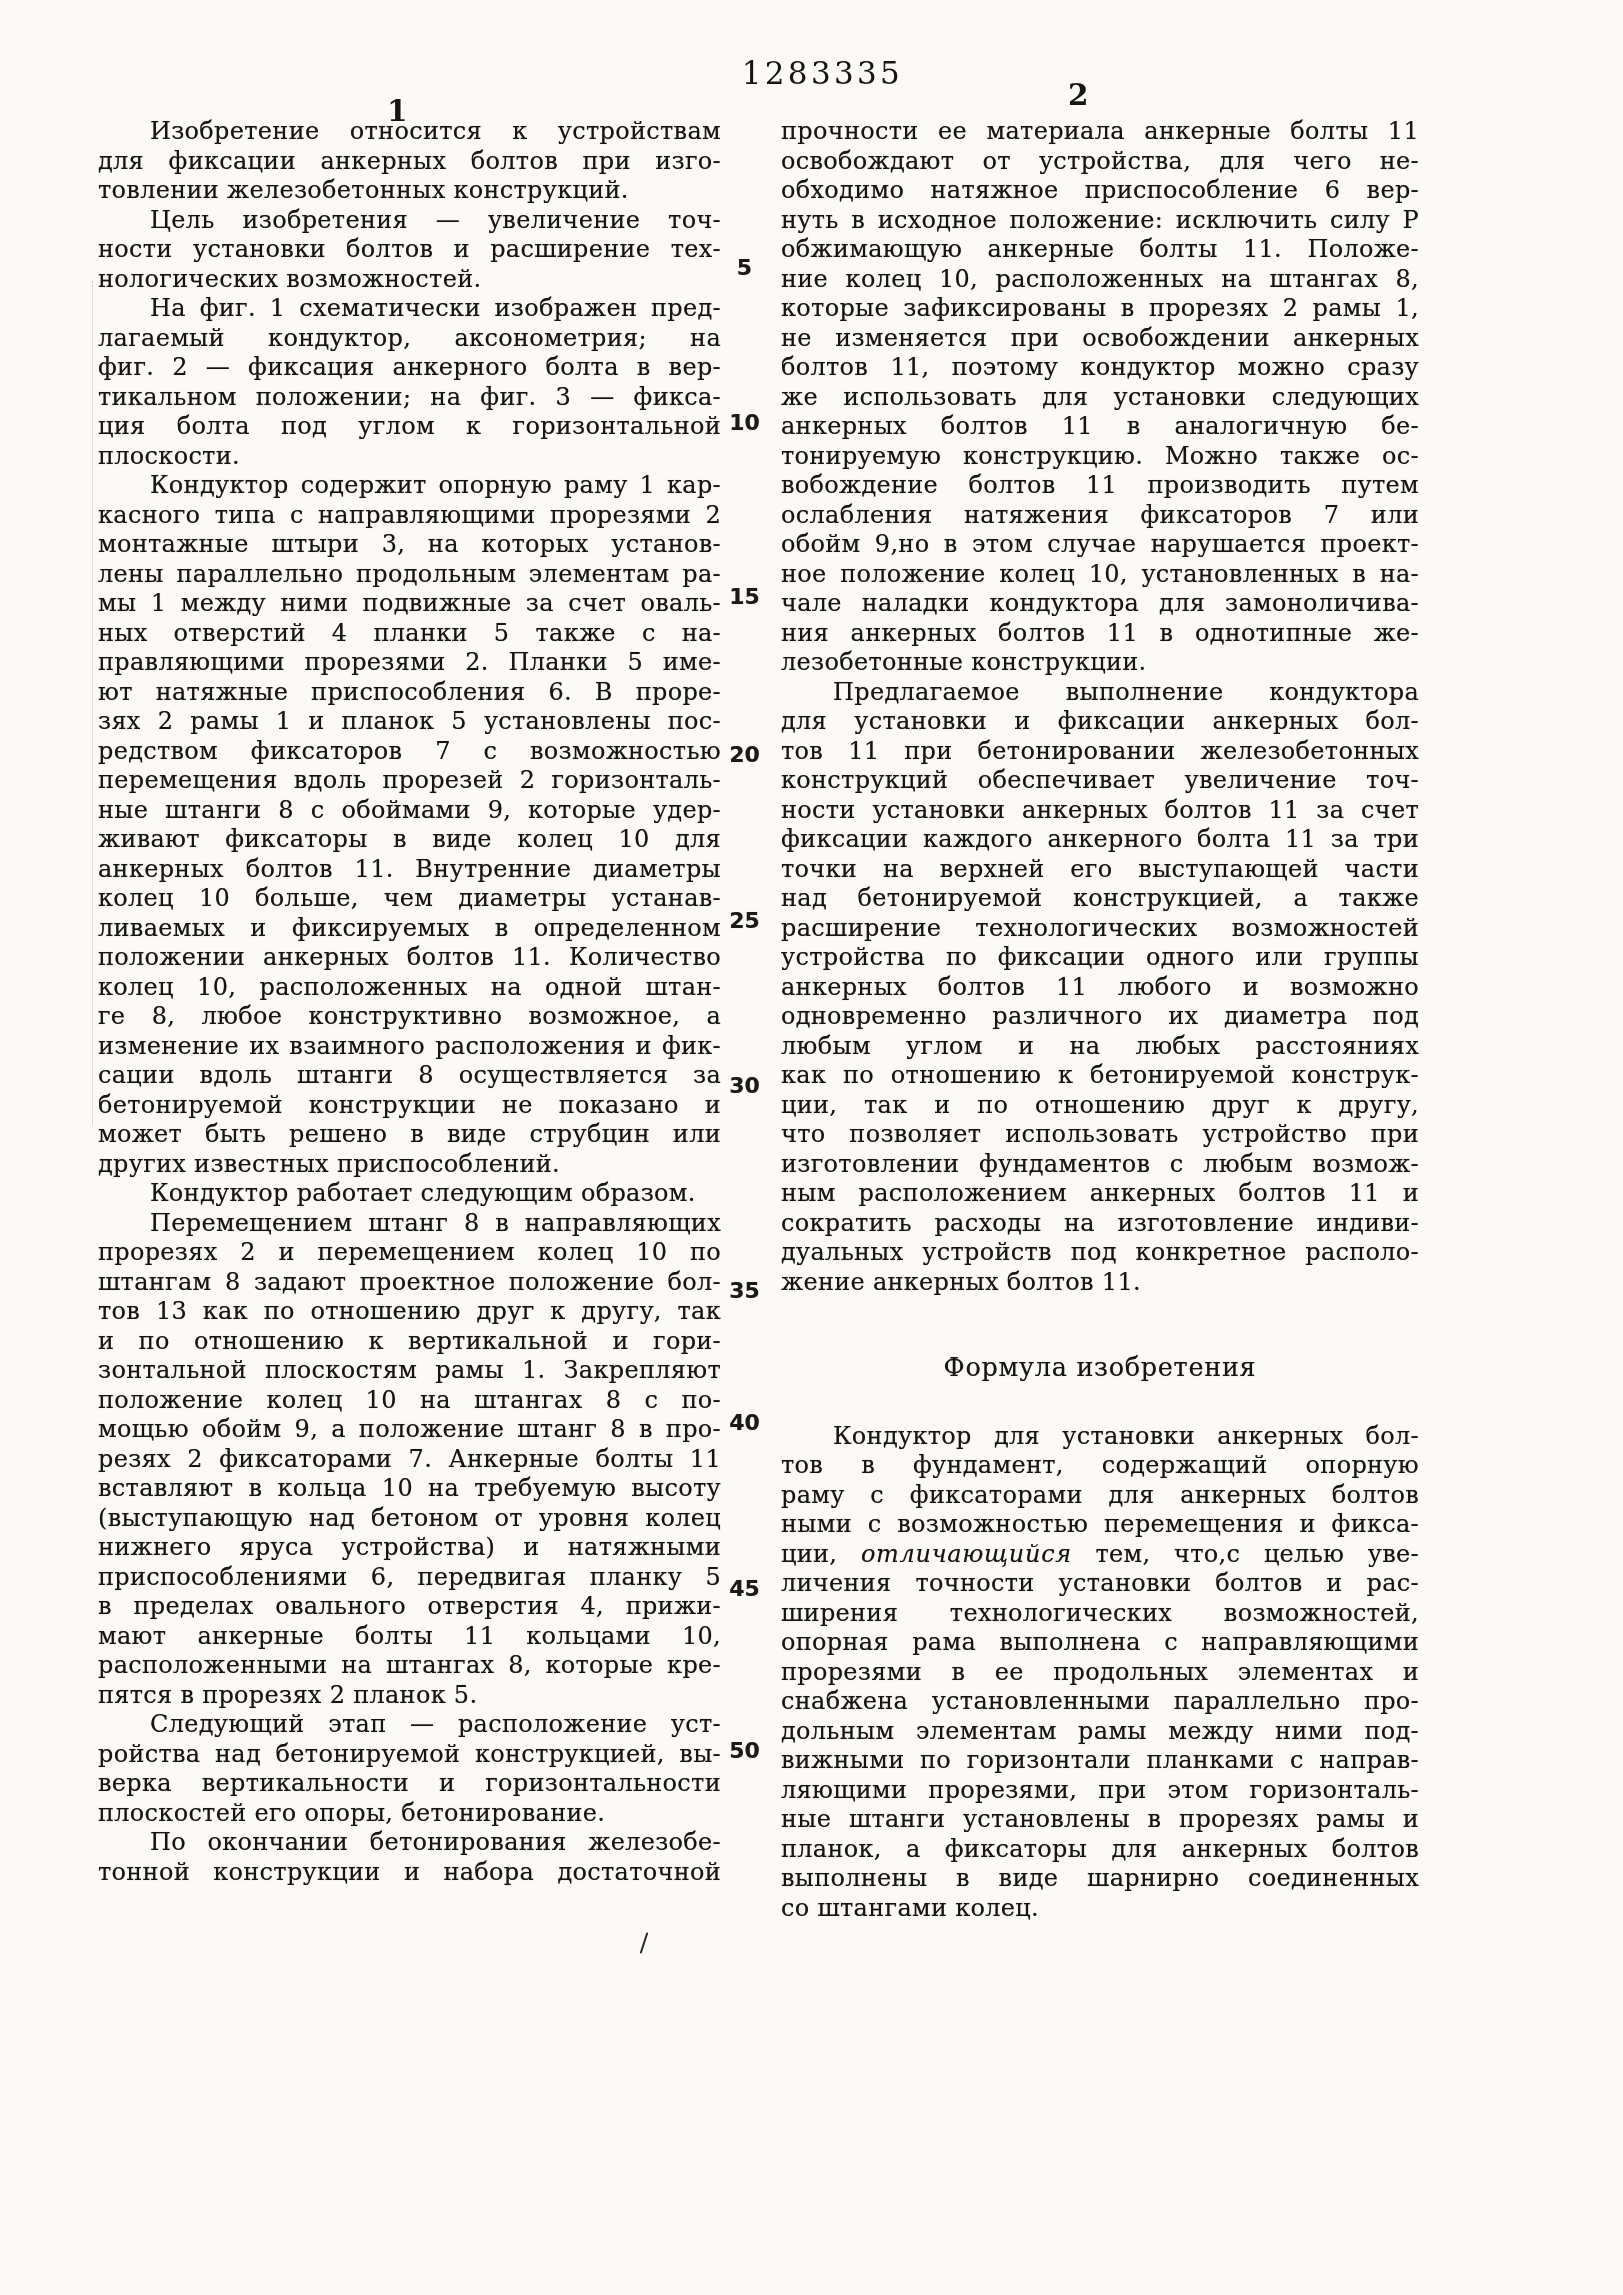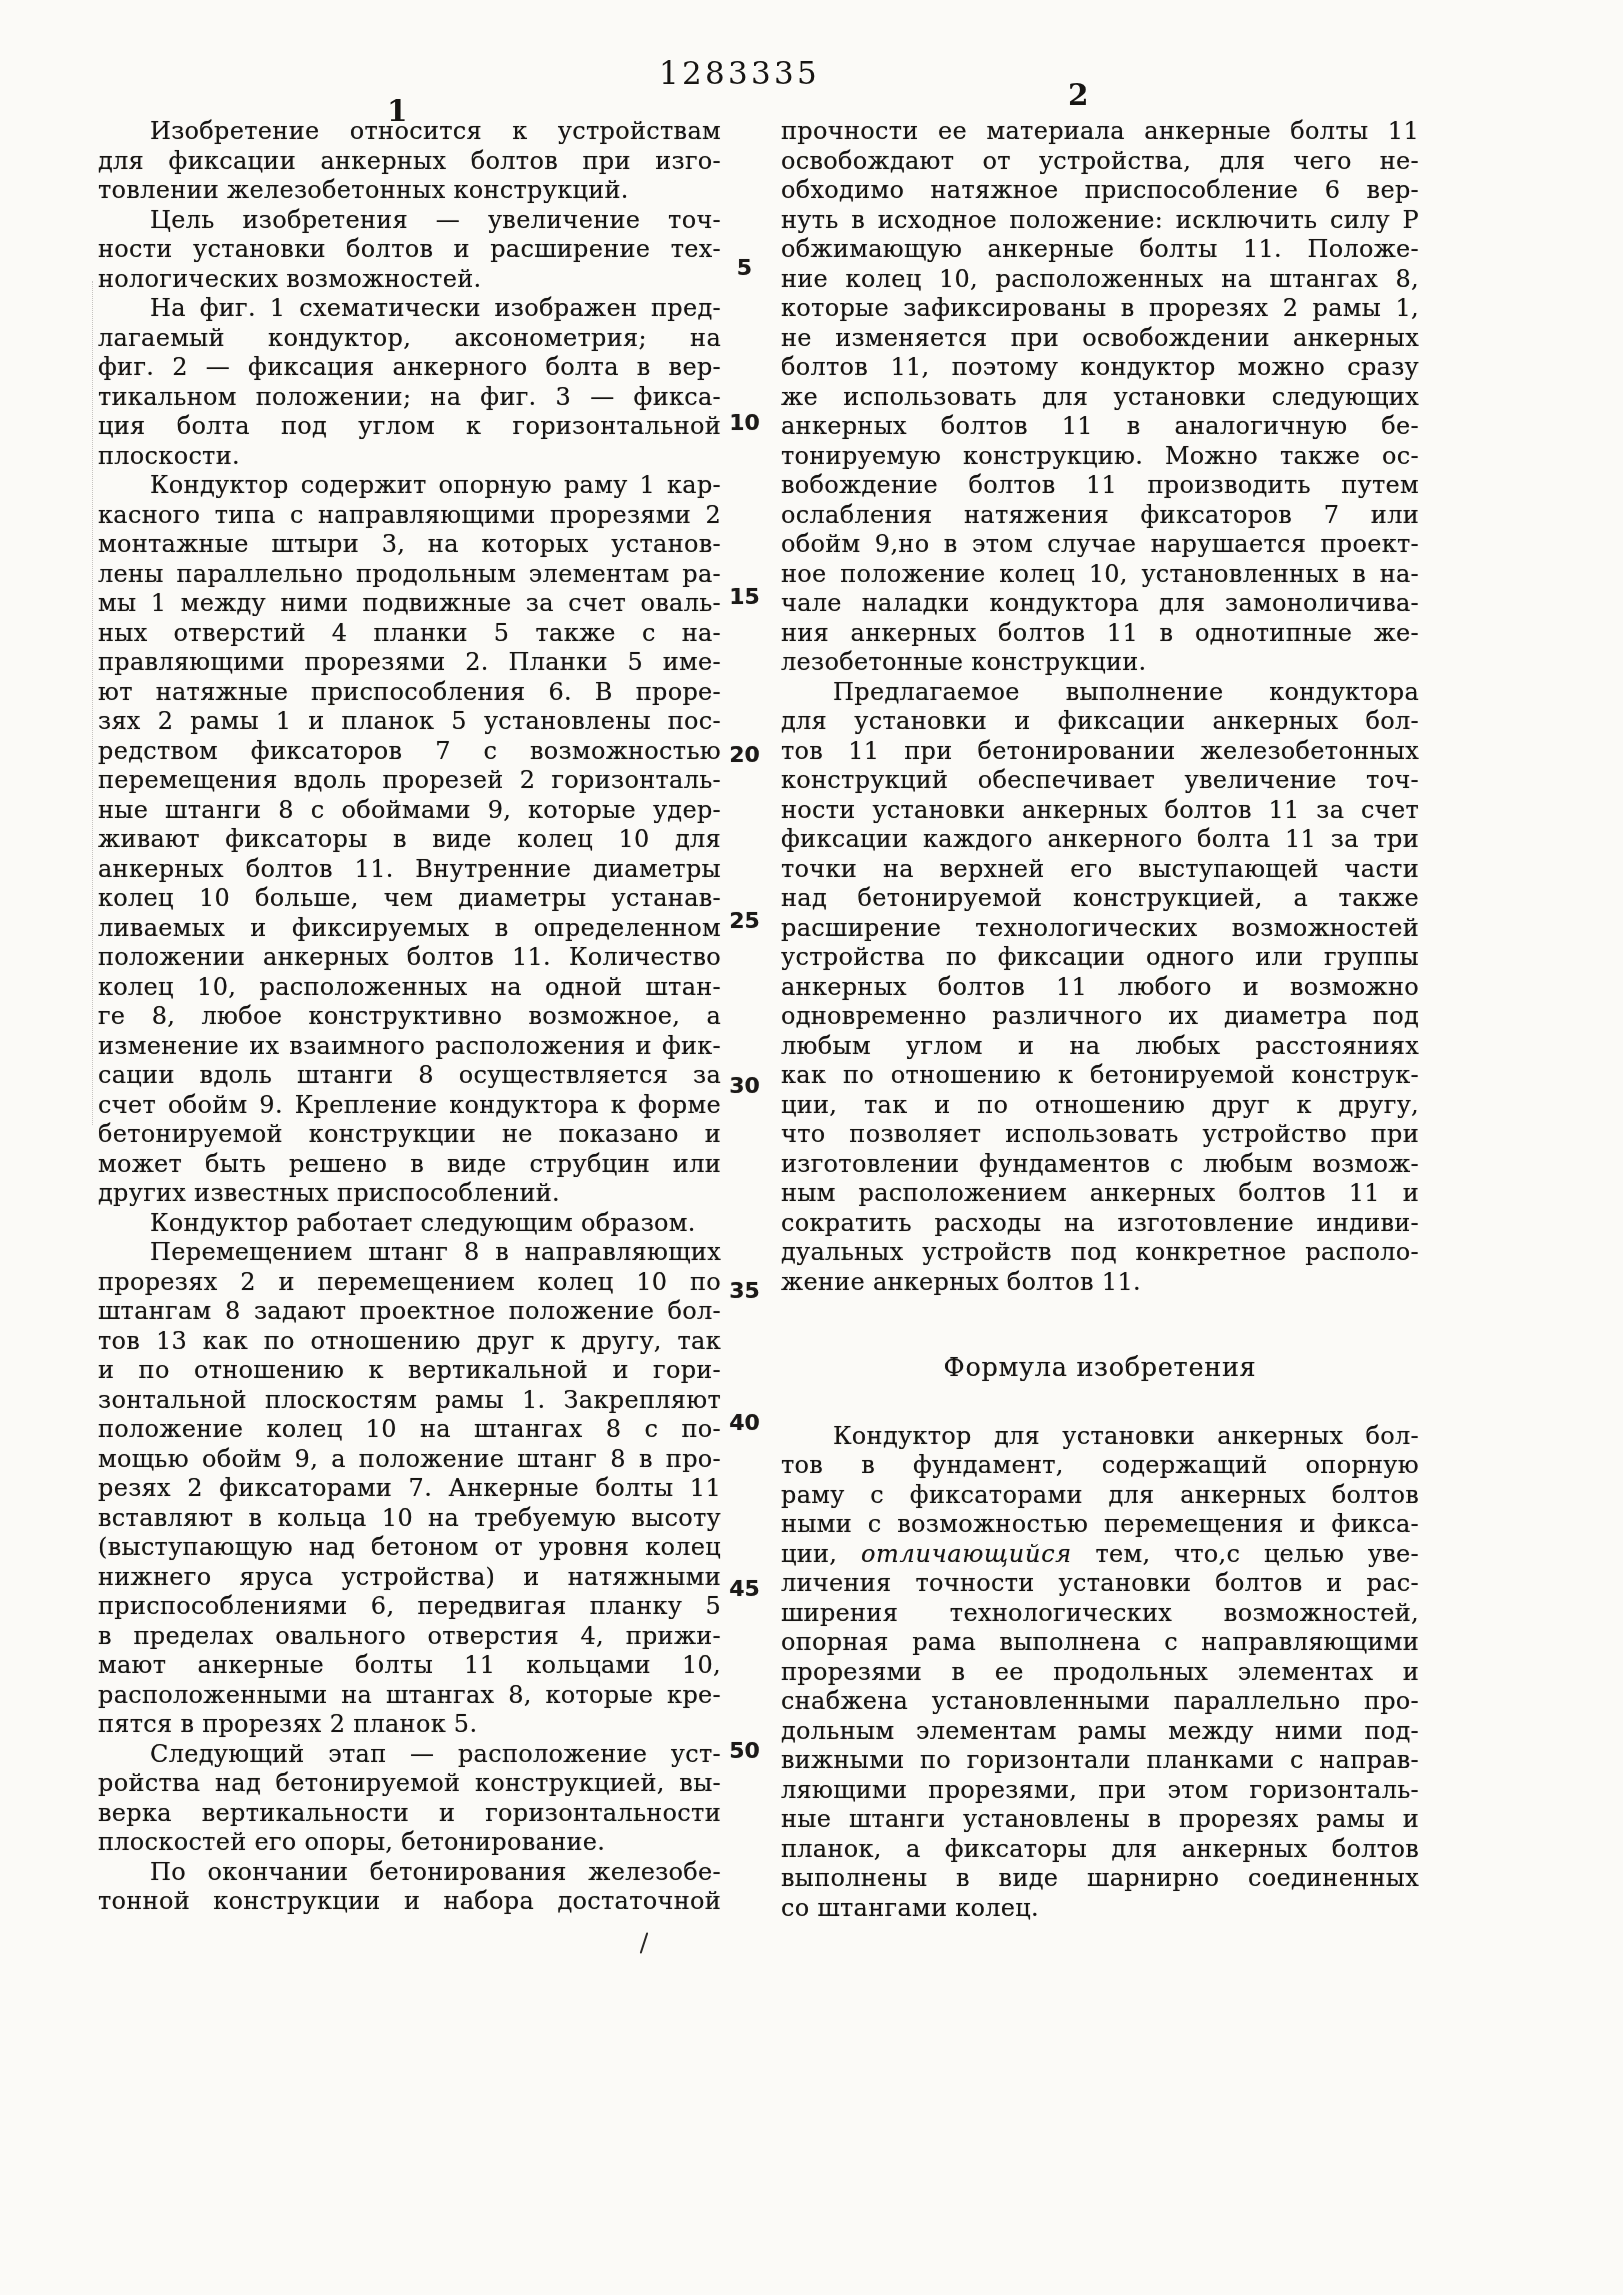--- a/index.html
+++ b/index.html
@@ -6,21 +6,21 @@
   body{
     width:1623px;height:2295px;
     background:#fbfaf7;
     font-family:"DejaVu Serif","Liberation Serif",serif;
     color:#171513;
   }
   .page{position:relative;width:1623px;height:2295px;overflow:hidden;}
 
   .patent-number{
     position:absolute;left:576px;top:55px;width:327px;
-    text-align:center;font-size:31px;letter-spacing:3.3px;
+    text-align:right;font-size:31px;letter-spacing:3.3px;
     font-weight:500;
   }
   .col-marker{position:absolute;font-size:29.5px;font-weight:bold;}
   .col-marker-1{left:387px;top:93px;}
   .col-marker-2{left:1068px;top:77px;}
 
   .text-col{position:absolute;top:117px;}
   .col-left{left:98px;width:623px;}
   .col-right{left:781px;width:638px;}
 
@@ -115,21 +115,20 @@
       <div class="line">ные штанги 8 с обоймами 9, которые удер-</div>
       <div class="line">живают фиксаторы в виде колец 10 для</div>
       <div class="line">анкерных болтов 11. Внутренние диаметры</div>
       <div class="line">колец 10 больше, чем диаметры устанав-</div>
       <div class="line">ливаемых и фиксируемых в определенном</div>
       <div class="line">положении анкерных болтов 11. Количество</div>
       <div class="line">колец 10, расположенных на одной штан-</div>
       <div class="line">ге 8, любое конструктивно возможное, а</div>
       <div class="line">изменение их взаимного расположения и фик-</div>
       <div class="line">сации вдоль штанги 8 осуществляется за</div>
-      <div class="line">счет обойм 9. Крепление кондуктора к форме</div>
       <div class="line">бетонируемой конструкции не показано и</div>
       <div class="line">может быть решено в виде струбцин или</div>
       <div class="line last">других известных приспособлений.</div>
       <div class="line first last">Кондуктор работает следующим образом.</div>
       <div class="line first">Перемещением штанг 8 в направляющих</div>
       <div class="line">прорезях 2 и перемещением колец 10 по</div>
       <div class="line">штангам 8 задают проектное положение бол-</div>
       <div class="line">тов 13 как по отношению друг к другу, так</div>
       <div class="line">и по отношению к вертикальной и гори-</div>
       <div class="line">зонтальной плоскостям рамы 1. Закрепляют</div>

